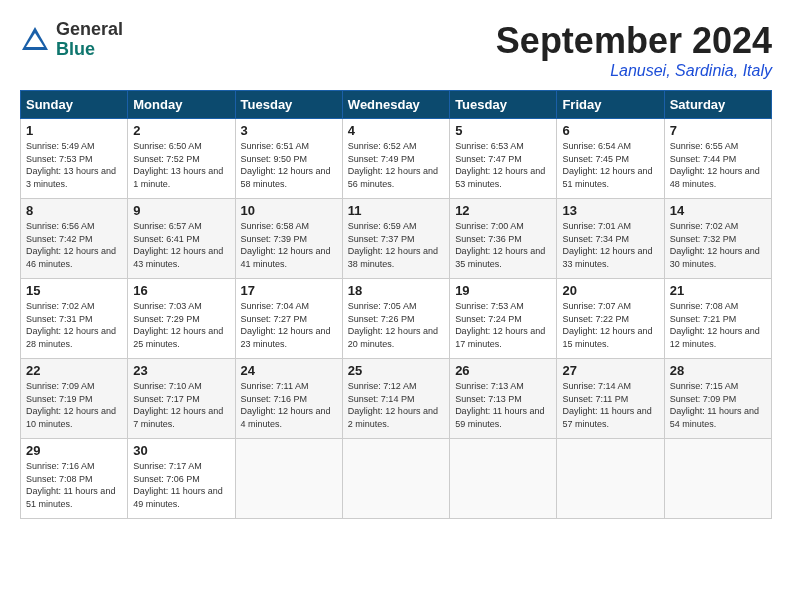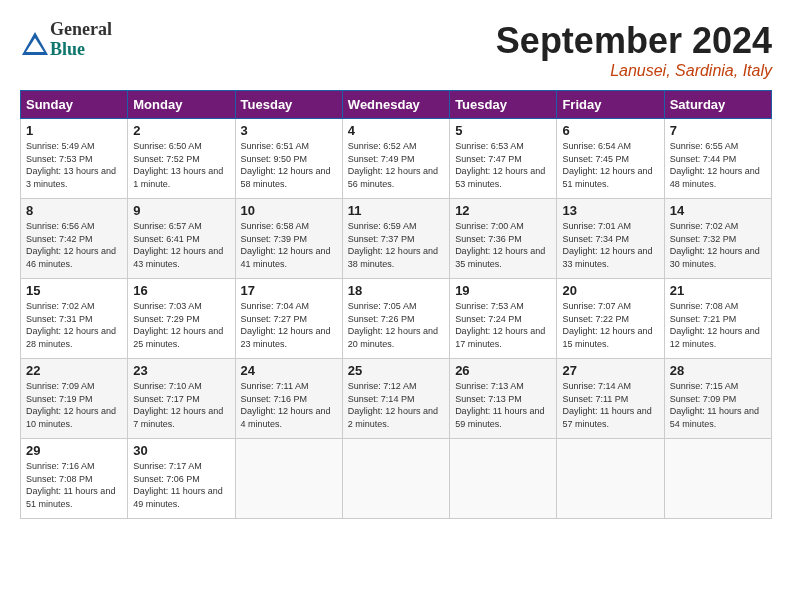--- a/index.html
+++ b/index.html
@@ -11,22 +11,22 @@
       padding: 20px;
     }
     .header {
       display: flex;
       align-items: flex-start;
       justify-content: space-between;
       margin-bottom: 10px;
     }
     .logo {
       display: flex;
-      align-items: flex-end;
-      font-family: Liberation Serif, serif;
+      align-items: center;
+      gap: 6px;
     }
     .logo-text {
       display: flex;
       flex-direction: column;
       line-height: 1.1;
     }
     .logo-general {
       font-size: 18px;
       font-weight: bold;
       color: #333;
@@ -43,30 +43,30 @@
     .title-block {
       text-align: right;
     }
     .month-title {
       font-size: 36px;
       font-weight: bold;
       color: #222;
     }
     .location {
       font-size: 16px;
-      color: #c2410c;
+      color: #1d4ed8;
       font-style: italic;
     }
     table {
       width: 100%;
       border-collapse: collapse;
       table-layout: fixed;
     }
     thead th {
-      background: #701a75;
+      background: #0c4a6e;
       color: #fff;
       font-size: 13px;
       font-weight: bold;
       padding: 6px 5px;
       text-align: left;
       border: 1px solid #1a5fa8;
     }
     tbody td {
       border: 1px solid #ccc;
       vertical-align: top;

